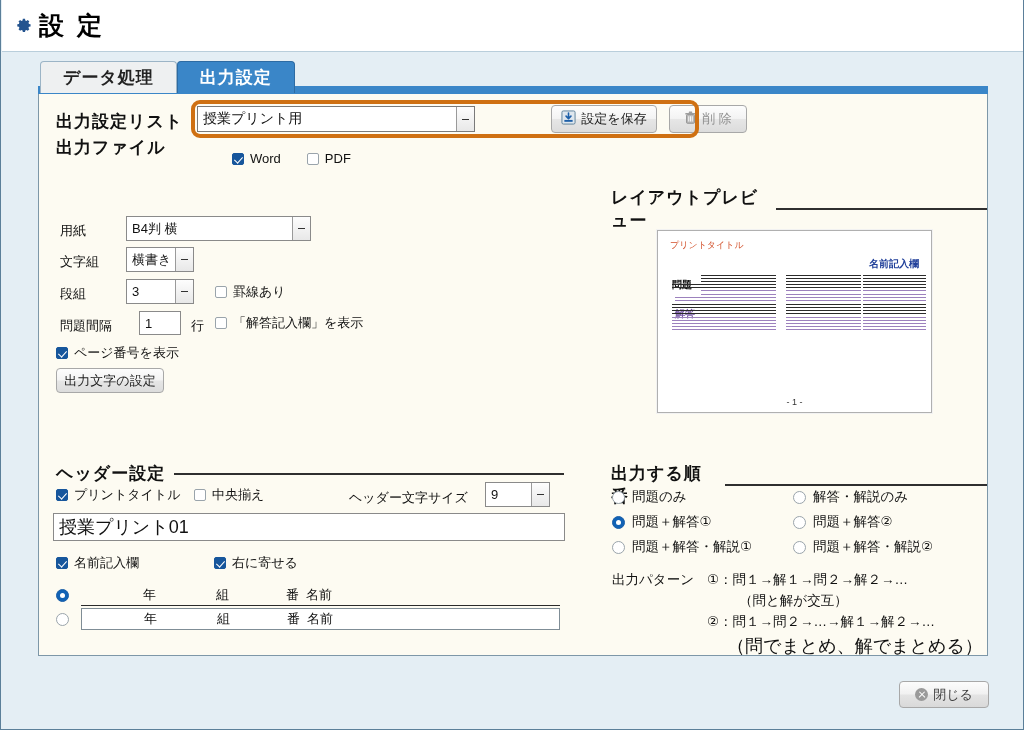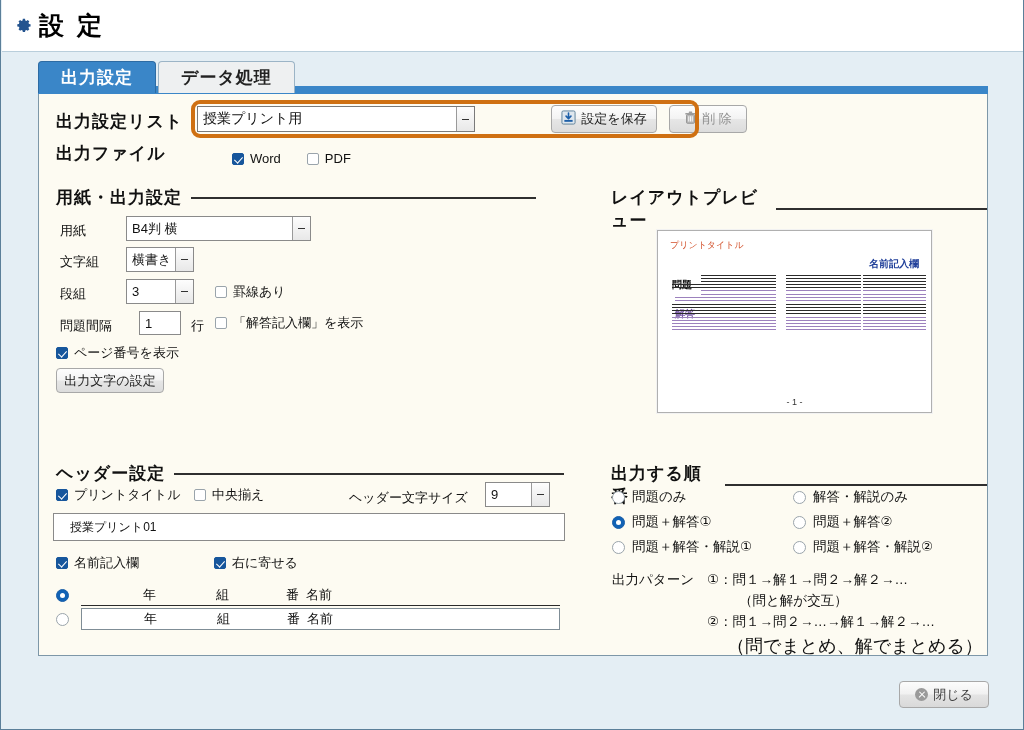--- a/index.html
+++ b/index.html
@@ -73,21 +73,21 @@
     border: 1px solid #7d97a8;
     border-top: none;
   }
   
   .toplabel {
     position: absolute;
     font-size: 17px; font-weight: 700; color: #111;
     letter-spacing: 1px;
   }
   #lbl-list { left: 17px; top: 16px; }
-  #lbl-file { left: 17px; top: 48px; text-align: center; }
+  #lbl-file { left: 17px; top: 42px; text-align: center; }
 
   #listcombo {
     position: absolute; left: 158px; top: 12px;
     width: 278px; height: 26px;
     background: #ffffff;
     border: 1px solid #7a7a7a;
     display: flex; align-items: center;
   }
   #listcombo .val {
     font-size: 14px; color: #111; padding-left: 5px;
@@ -260,22 +260,22 @@
 
   
   #hs-title { position: absolute; left: 17px; top: 394px; }
   #hs-center { position: absolute; left: 155px; top: 394px; }
   #hs-size-lbl { position: absolute; left: 310px; top: 395px; font-size: 13px; color:#111; }
   #hs-size-sel { left: 446px; top: 388px; width: 65px; height: 25px; }
   #hs-text {
     position: absolute; left: 14px; top: 419px;
     width: 512px; height: 28px;
     background: #ffffff; border: 1px solid #8a8a8a;
-    font-size: 12px; color: #111;
-    display: flex; align-items: center; padding-left: 16px;
+    font-size: 18px; color: #111;
+    display: flex; align-items: center; padding-left: 5px;
   }
   #hs-namefield { position: absolute; left: 17px; top: 462px; }
   #hs-right { position: absolute; left: 175px; top: 462px; }
 
   .name-opt {
     position: absolute; display: flex; align-items: center;
   }
   #name-opt-1 { left: 17px; top: 490px; }
   #name-opt-2 { left: 17px; top: 514px; }
   .name-underline {
@@ -349,22 +349,22 @@
     <span id="gear-wrap">
       <svg width="17" height="17" viewBox="0 0 20 20">
         <path fill="#24548f" d="M10 6.3a3.7 3.7 0 100 7.4 3.7 3.7 0 000-7.4zm0 5.6a1.9 1.9 0 110-3.8 1.9 1.9 0 010 3.8z"></path>
         <path fill="#24548f" d="M18.3 8.6l-1.9-.3a6.6 6.6 0 00-.6-1.4l1.1-1.5-1.9-1.9-1.5 1.1a6.6 6.6 0 00-1.4-.6l-.3-1.9h-2.6l-.3 1.9c-.5.14-.96.34-1.4.6L6 3.5 4.1 5.4l1.1 1.5c-.26.44-.46.9-.6 1.4l-1.9.3v2.6l1.9.3c.14.5.34.96.6 1.4L4.1 14.4l1.9 1.9 1.5-1.1c.44.26.9.46 1.4.6l.3 1.9h2.6l.3-1.9c.5-.14.96-.34 1.4-.6l1.5 1.1 1.9-1.9-1.1-1.5c.26-.44.46-.9.6-1.4l1.9-.3V8.6z"></path>
       </svg>
     </span>
     <span id="title-text">設 定</span>
   </div>
 
   <div id="tabs">
+    <div class="tab inactive">データ処理</div>
     <div class="tab active">出力設定</div>
-    <div class="tab inactive">データ処理</div>
   </div>
   <div id="bluebar"></div>
 
   <div id="panel">
 
     <div class="toplabel" id="lbl-list">出力設定リスト</div>
 
     <div id="listcombo">
       <span class="val">授業プリント用</span>
       <span class="caret-btn">
@@ -402,24 +402,20 @@
       <label class="chkrow">
         <span class="cb checked"></span>
         <span class="t">Word</span>
       </label>
       <label class="chkrow">
         <span class="cb"></span>
         <span class="t">PDF</span>
       </label>
     </div>
 
-    <div class="sec-title" id="sec-paper">
-      <span>用紙・出力設定</span>
-      <span class="rule"></span>
-    </div>
 
     <div class="frm-label" id="l-paper">用紙</div>
     <div class="sel" id="s-paper">
       <span class="v">B4判 横</span>
       <span class="caret-btn">
           <span class="caretline"></span>
         </span>
     </div>
 
     <div class="frm-label" id="l-moji">文字組</div>

